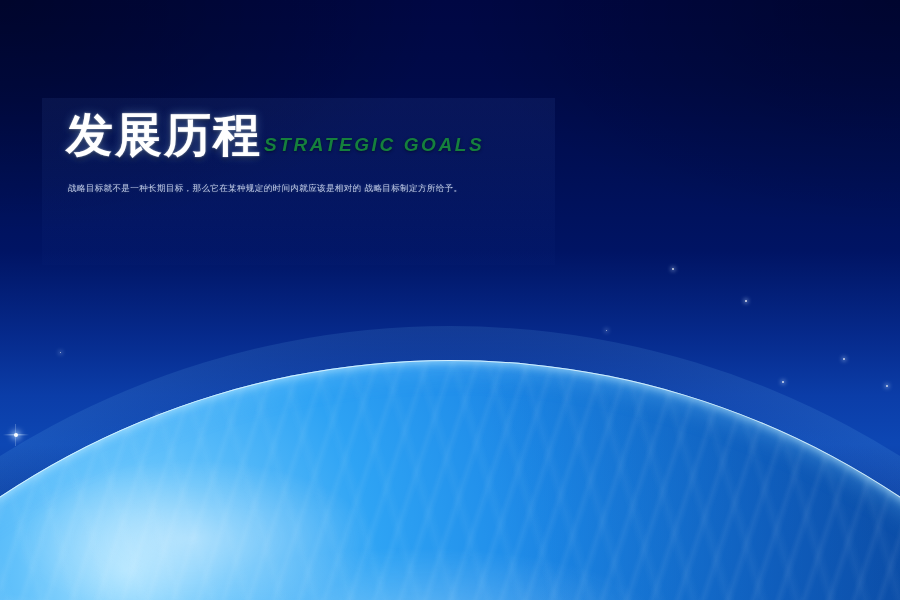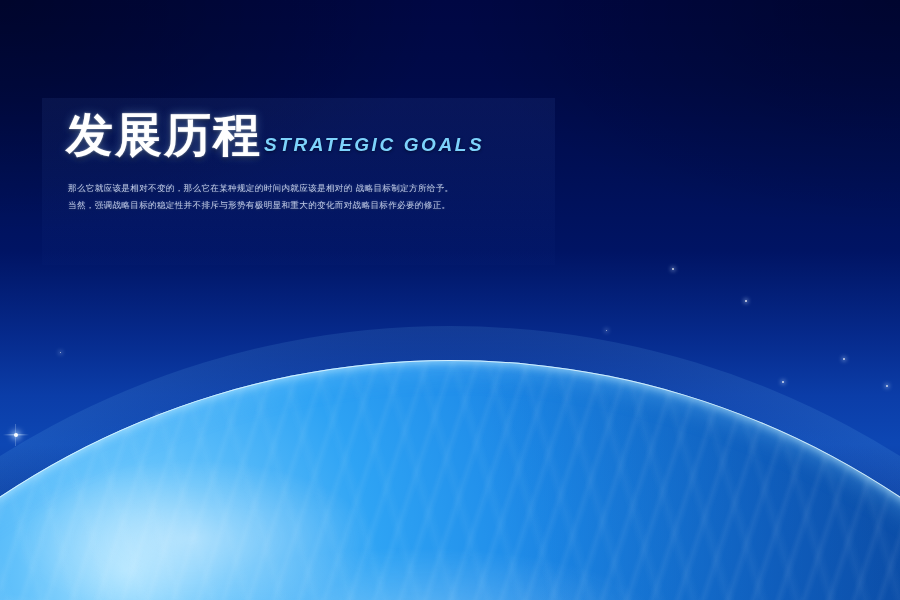--- a/index.html
+++ b/index.html
@@ -181,21 +181,21 @@
       0 2px 5px rgba(0,0,0,0.55);
   }
 
   .title-en {
     font-family:"Liberation Sans", sans-serif;
     font-style:italic;
     font-weight:700;
     font-size:19px;
     line-height:22px;
     letter-spacing:2.6px;
-    color:#7dd3fc;
+    color:#15803d;
     margin-left:2px;
     padding-bottom:4px;
     text-shadow:0 1px 3px rgba(0,0,0,0.5);
   }
 
   .body-text {
     position:absolute;
     left:26px; top:82px;
     width:830px;
   }
@@ -245,18 +245,17 @@
   <div class="panel"></div>
 
   <div class="content">
 
     <div class="title-row">
       <span class="title-cn">发展历程</span>
       <span class="title-en">STRATEGIC GOALS</span>
     </div>
 
     <div class="body-text">
-      <div class="body-line">那么它就应该是相对不变的，那么它在某种规定的时间内就应该是相对的 战略目标制定方所给予。</div>
-      <div class="body-line">当然，强调战略目标的稳定性并不排斥与形势有极明显和重大的变化而对战略目标作必要的修正。</div>
+      <div class="body-line">战略目标就不是一种长期目标，那么它在某种规定的时间内就应该是相对的 战略目标制定方所给予。</div>
     </div>
 
   </div>
 </div>
 
 </body></html>

